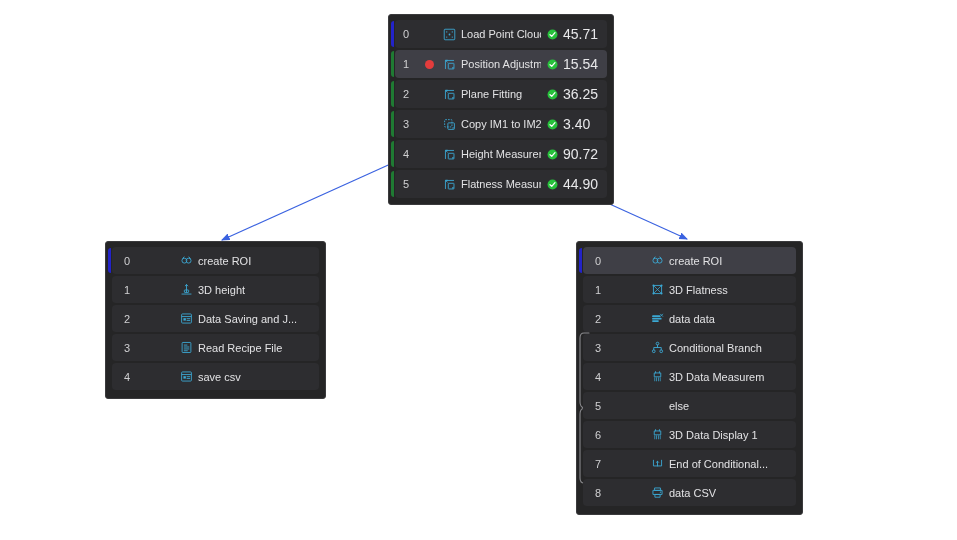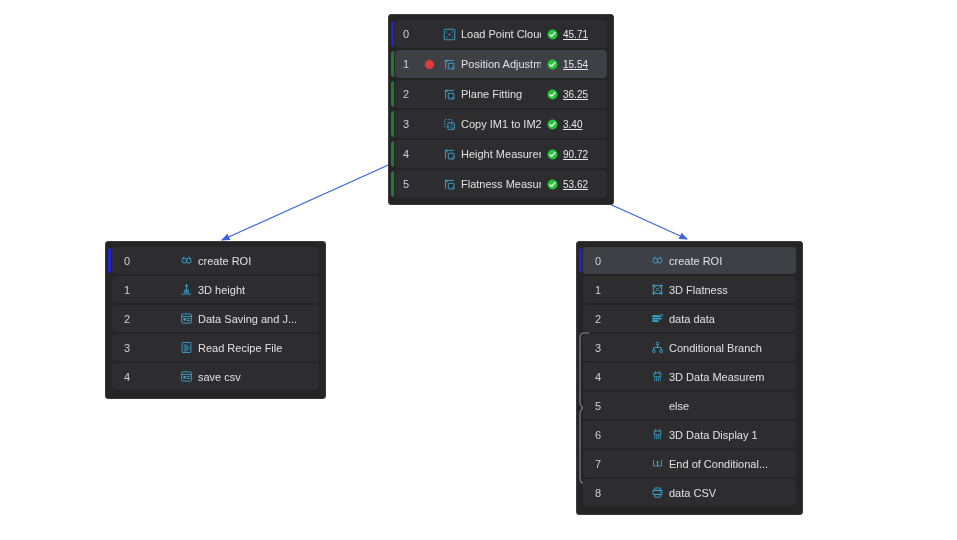--- a/index.html
+++ b/index.html
@@ -111,23 +111,22 @@
     display: flex;
     align-items: center;
     justify-content: center;
   }
   .chk svg { display: block; }
 
   .val {
     width: 44px;
     flex: none;
     color: #e8e8ea;
-    font-size: 10px;
+    font-size: 14px;
     text-align: left;
-    text-decoration: underline;
   }
 
   
   #panel-top {
     left: 388px;
     top: 14px;
     width: 226px;
   }
   #panel-top .row { height: 28px; }
   #panel-top .idx { width: 26px; padding-left: 8px; }
@@ -302,21 +301,21 @@
           <circle cx="12.2" cy="12.2" r="1" fill="currentColor" stroke="none"></circle>
         </svg>
       </span>
       <span class="lbl">Flatness Measure...</span>
       <span class="chk">
         <svg width="11" height="11" viewBox="0 0 16 16">
           <circle cx="8" cy="8" r="7.2" fill="#27c23c"></circle>
           <path d="M4.4 8.3 L6.9 10.8 L11.6 5.3" stroke="#ffffff" stroke-width="1.8" fill="none" stroke-linecap="round" stroke-linejoin="round"></path>
         </svg>
       </span>
-      <span class="val">53.62</span>
+      <span class="val">44.90</span>
     </div>
 
   </div>
 
   <div class="panel" id="panel-left">
 
     <div class="row">
       <span class="edge blue"></span>
       <span class="idx">0</span>
       <span class="ico">

